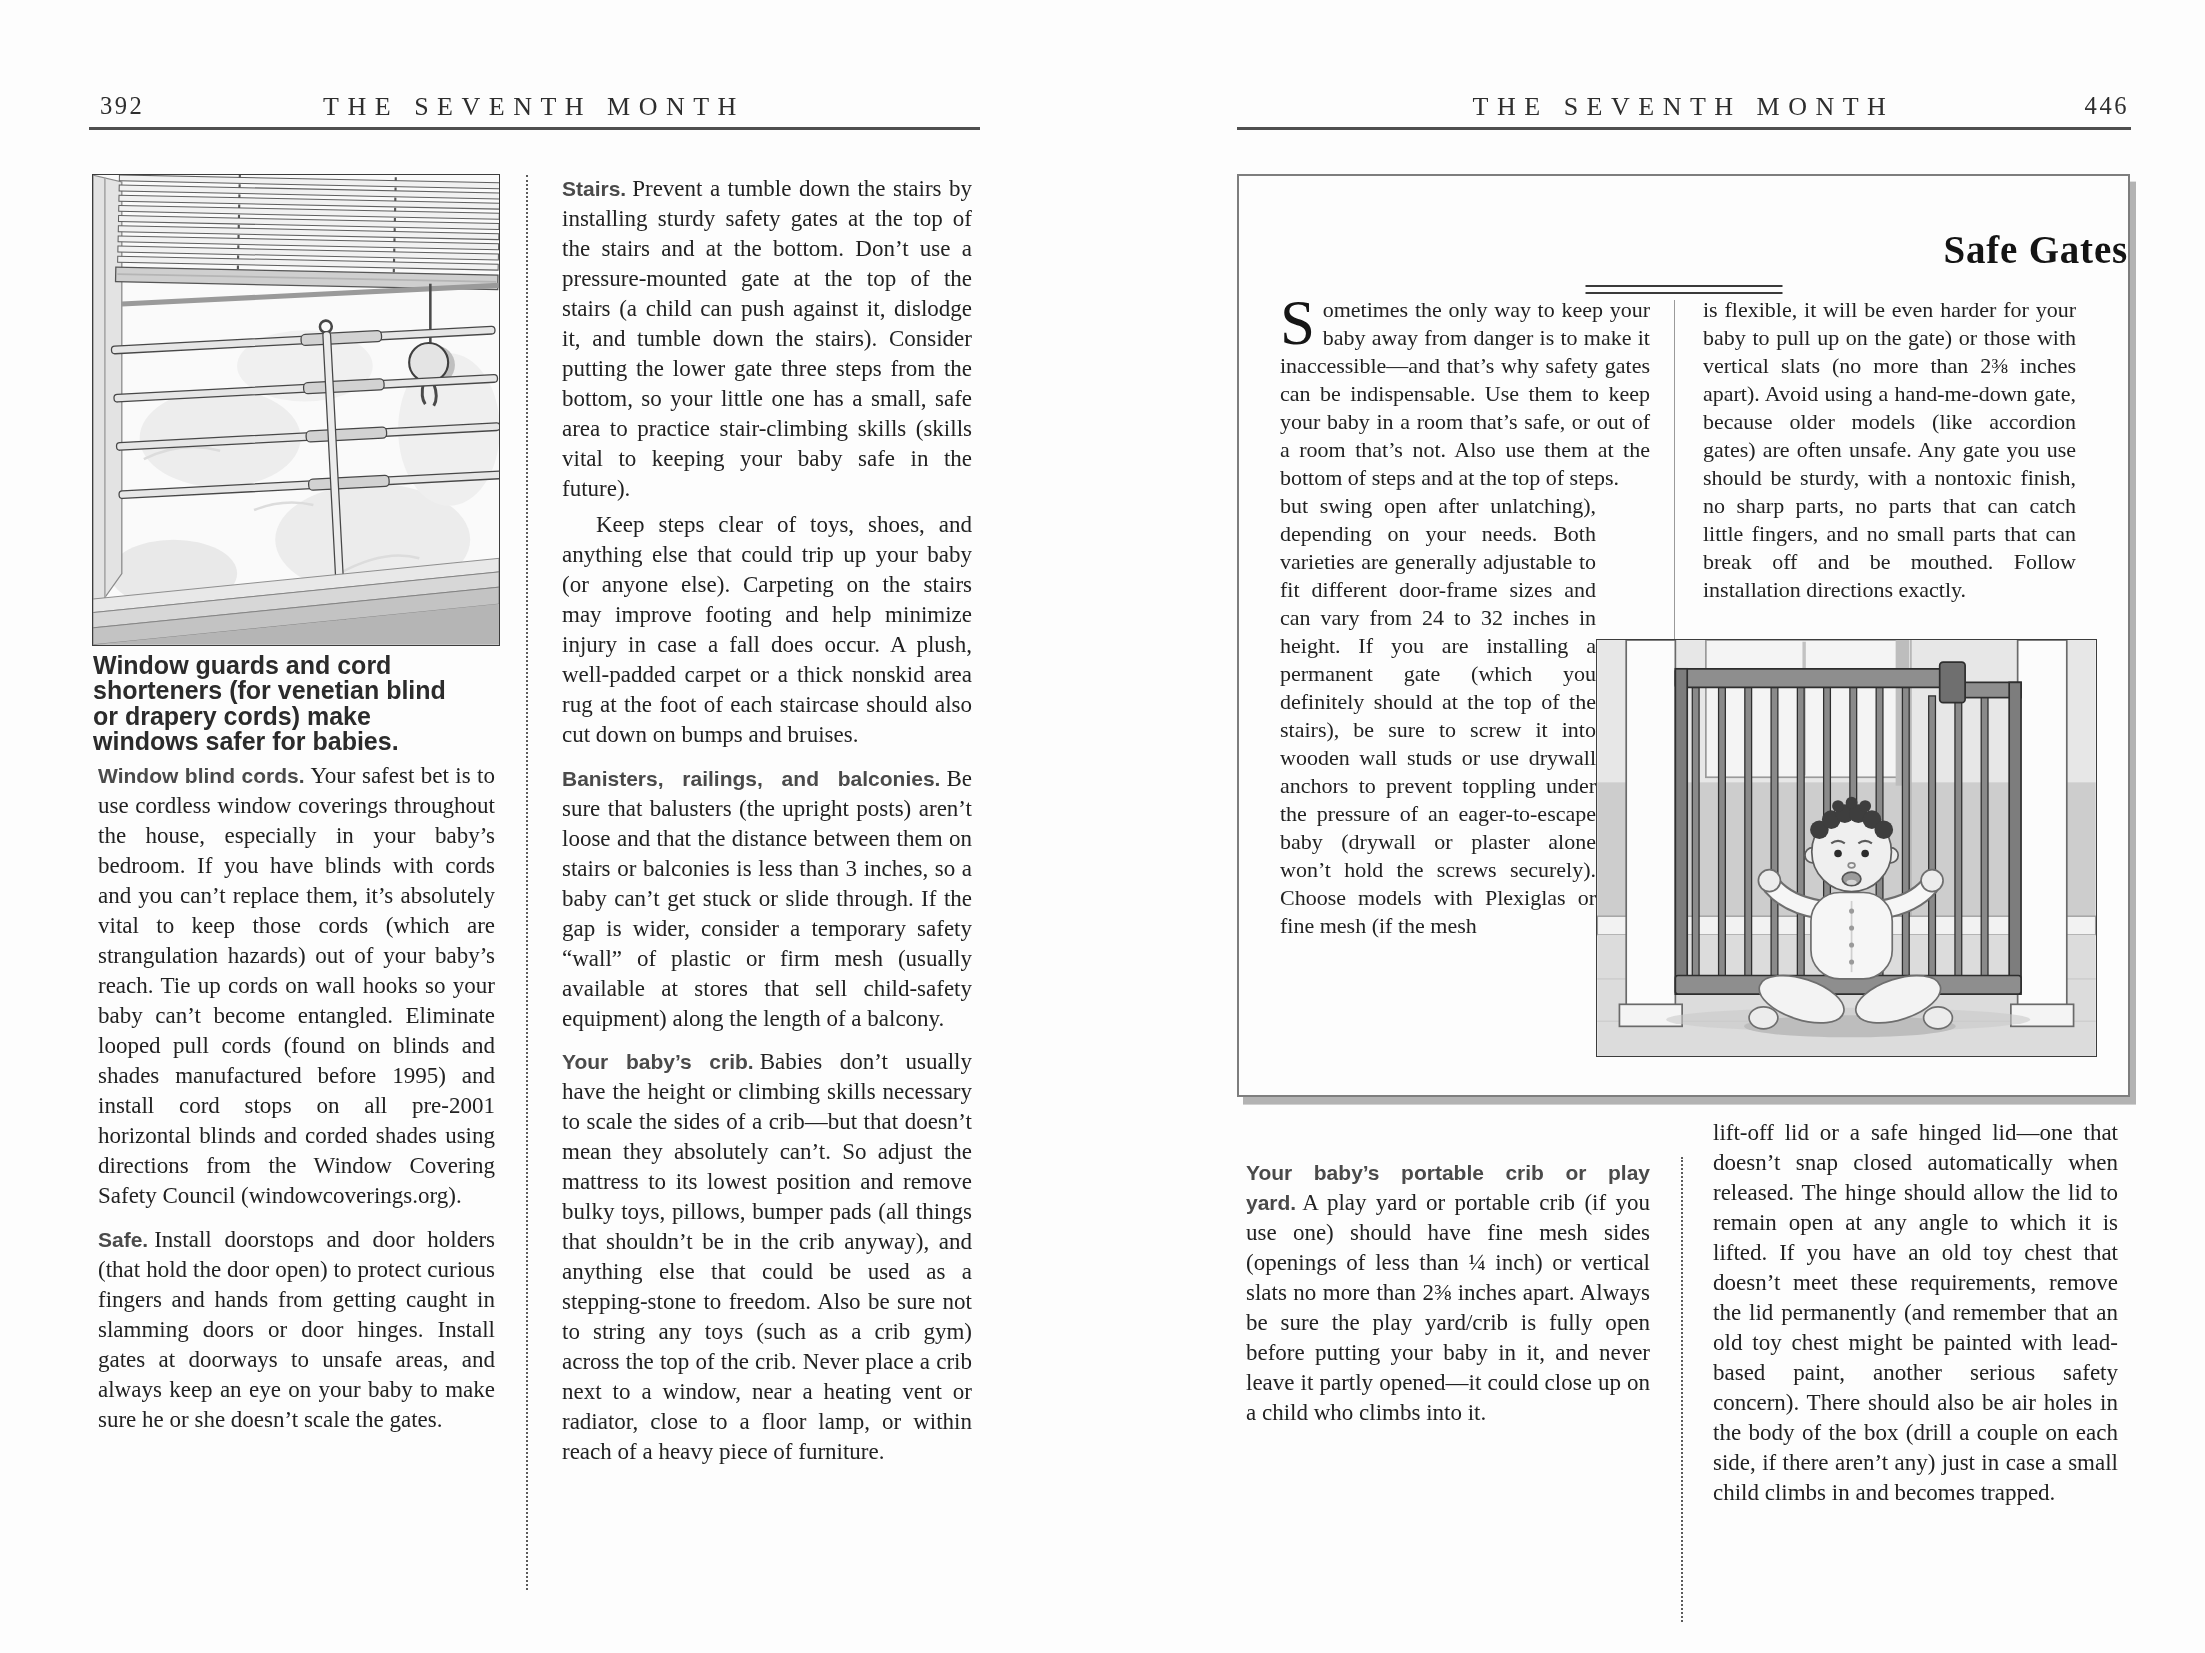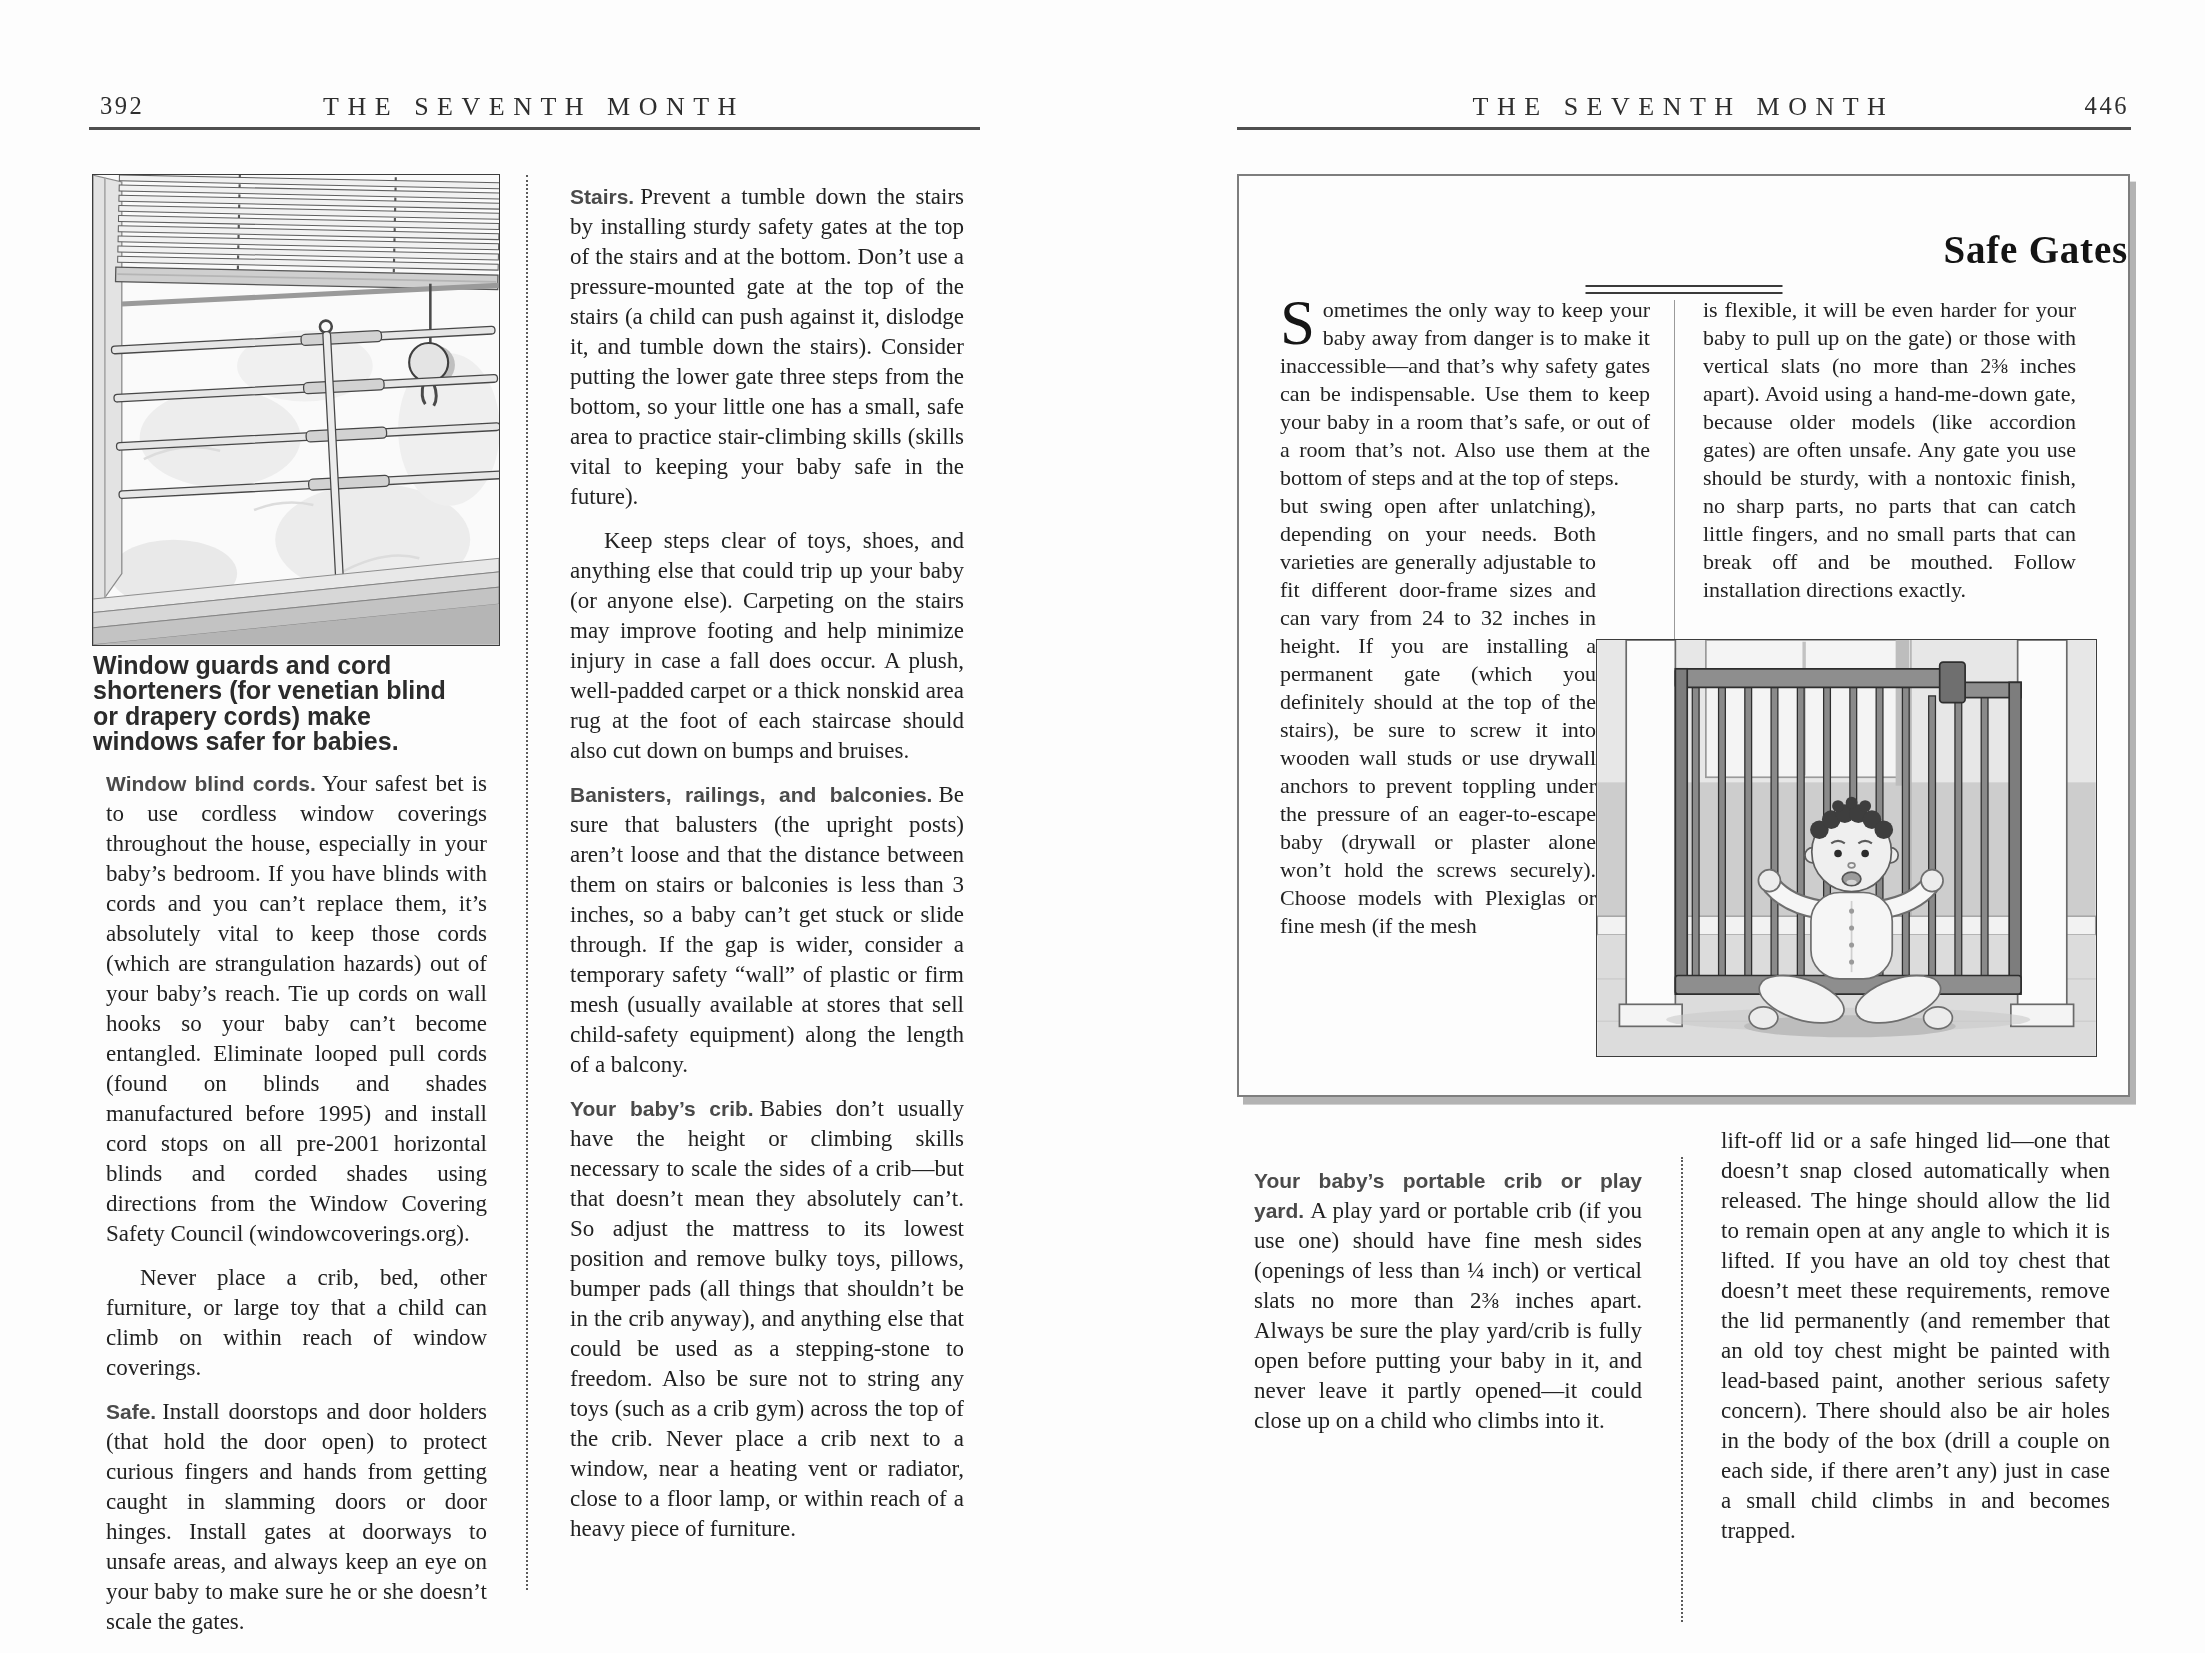--- a/index.html
+++ b/index.html
@@ -7,21 +7,21 @@
     position:relative;width:2205px;height:1654px;background:#fdfdfd;
     font-family:"Liberation Serif", serif;color:#1f1f1f;overflow:hidden;
   }
   .abs{position:absolute;}
   
   .runhead{font-size:26px;letter-spacing:8.5px;color:#2e2e2e;text-align:center;white-space:nowrap;}
   .pagenum{font-size:24.6px;letter-spacing:2.5px;color:#2e2e2e;}
   .rule{height:2.5px;background:#4f4f4f;}
   
   .bodytext{font-size:23px;line-height:30px;text-align:justify;color:#222;}
-  .bodytext p{margin:14px;}
+  .bodytext p{margin:6px;}
   .bodytext p.sp{margin-top:13.6px;}
   .lead{font-family:"Liberation Sans", sans-serif;font-weight:bold;color:#4a4a4a;font-size:21px;margin-right:6px;}
   .indent{text-indent:34px;}
   .caption{font-family:"Liberation Sans", sans-serif;font-weight:bold;font-size:25px;line-height:25.4px;color:#2b2b2b;text-align:left;}
   .vdot{width:0;border-left:2.5px dotted #5a5a5a;}
   .figframe{border:1.7px solid #3c3c3c;background:#fbfbfb;overflow:hidden;}
   
   .gatebox{border:2.5px solid #7e7e7e;background:#fdfdfd;box-shadow:6px 7.6px 0 #b3b3b3;}
   .boxtitle{font-size:39px;font-weight:bold;letter-spacing:0.8px;color:#141414;text-align:right;width:100%;}
   .dblrule{height:5.1px;border-top:2.5px solid #3a3a3a;border-bottom:2.5px solid #3a3a3a;}
@@ -95,21 +95,20 @@
       <polygon points="0,516 479,468 479,486 0,534" fill="#d7d7d7" stroke="#7d7d7d" stroke-width="1"></polygon>
       <polygon points="0,534 479,486 479,506 0,554" fill="#c3c3c3" stroke="#7d7d7d" stroke-width="1"></polygon>
       <polygon points="0,554 479,506 479,554" fill="#b5b5b5"></polygon>
     </svg>
   </div>
 
   <div class="abs caption" style="left:93px;top:653px;width:373px;">Window guards and cord shorteners (for venetian blind or drapery cords) make windows safer for babies.</div>
 
   <div class="abs bodytext" style="left:92px;top:755px;width:409px;">
     <p><span class="lead">Window blind cords.</span><span>Your safest bet is to use cordless window coverings throughout the house, especially in your baby’s bedroom. If you have blinds with cords and you can’t replace them, it’s absolutely vital to keep those cords (which are strangulation hazards) out of your baby’s reach. Tie up cords on wall hooks so your baby can’t become entangled. Eliminate looped pull cords (found on blinds and shades manufactured before 1995) and install cord stops on all pre-2001 horizontal blinds and corded shades using directions from the Window Covering Safety Council (windowcoverings.org).</span></p>
-    <p class="indent"><span>Never place a crib, bed, other furniture, or large toy that a child can climb on within reach of window coverings.</span></p>
     <p class="sp"><span class="lead">Safe.</span><span>Install doorstops and door holders (that hold the door open) to protect curious fingers and hands from getting caught in slamming doors or door hinges. Install gates at doorways to unsafe areas, and always keep an eye on your baby to make sure he or she doesn’t scale the gates.</span></p>
   </div>
 
   <div class="abs vdot" style="left:526px;top:175px;height:1415px;"></div>
 
   <div class="abs bodytext" style="left:556px;top:168px;width:422px;">
     <p><span class="lead">Stairs.</span><span>Prevent a tumble down the stairs by installing sturdy safety gates at the top of the stairs and at the bottom. Don’t use a pressure-mounted gate at the top of the stairs (a child can push against it, dislodge it, and tumble down the stairs). Consider putting the lower gate three steps from the bottom, so your little one has a small, safe area to practice stair-climbing skills (skills vital to keeping your baby safe in the future).</span></p>
     <p class="indent"><span>Keep steps clear of toys, shoes, and anything else that could trip up your baby (or anyone else). Carpeting on the stairs may improve footing and help minimize injury in case a fall does occur. A plush, well-padded carpet or a thick nonskid area rug at the foot of each staircase should also cut down on bumps and bruises.</span></p>
     <p class="sp"><span class="lead">Banisters, railings, and balconies.</span><span>Be sure that balusters (the upright posts) aren’t loose and that the distance between them on stairs or balconies is less than 3 inches, so a baby can’t get stuck or slide through. If the gap is wider, consider a temporary safety “wall” of plastic or firm mesh (usually available at stores that sell child-safety equipment) along the length of a balcony.</span></p>
     <p class="sp"><span class="lead">Your baby’s crib.</span><span>Babies don’t usually have the height or climbing skills necessary to scale the sides of a crib—but that doesn’t mean they absolutely can’t. So adjust the mattress to its lowest position and remove bulky toys, pillows, bumper pads (all things that shouldn’t be in the crib anyway), and anything else that could be used as a stepping-stone to freedom. Also be sure not to string any toys (such as a crib gym) across the top of the crib. Never place a crib next to a window, near a heating vent or radiator, close to a floor lamp, or within reach of a heavy piece of furniture.</span></p>

